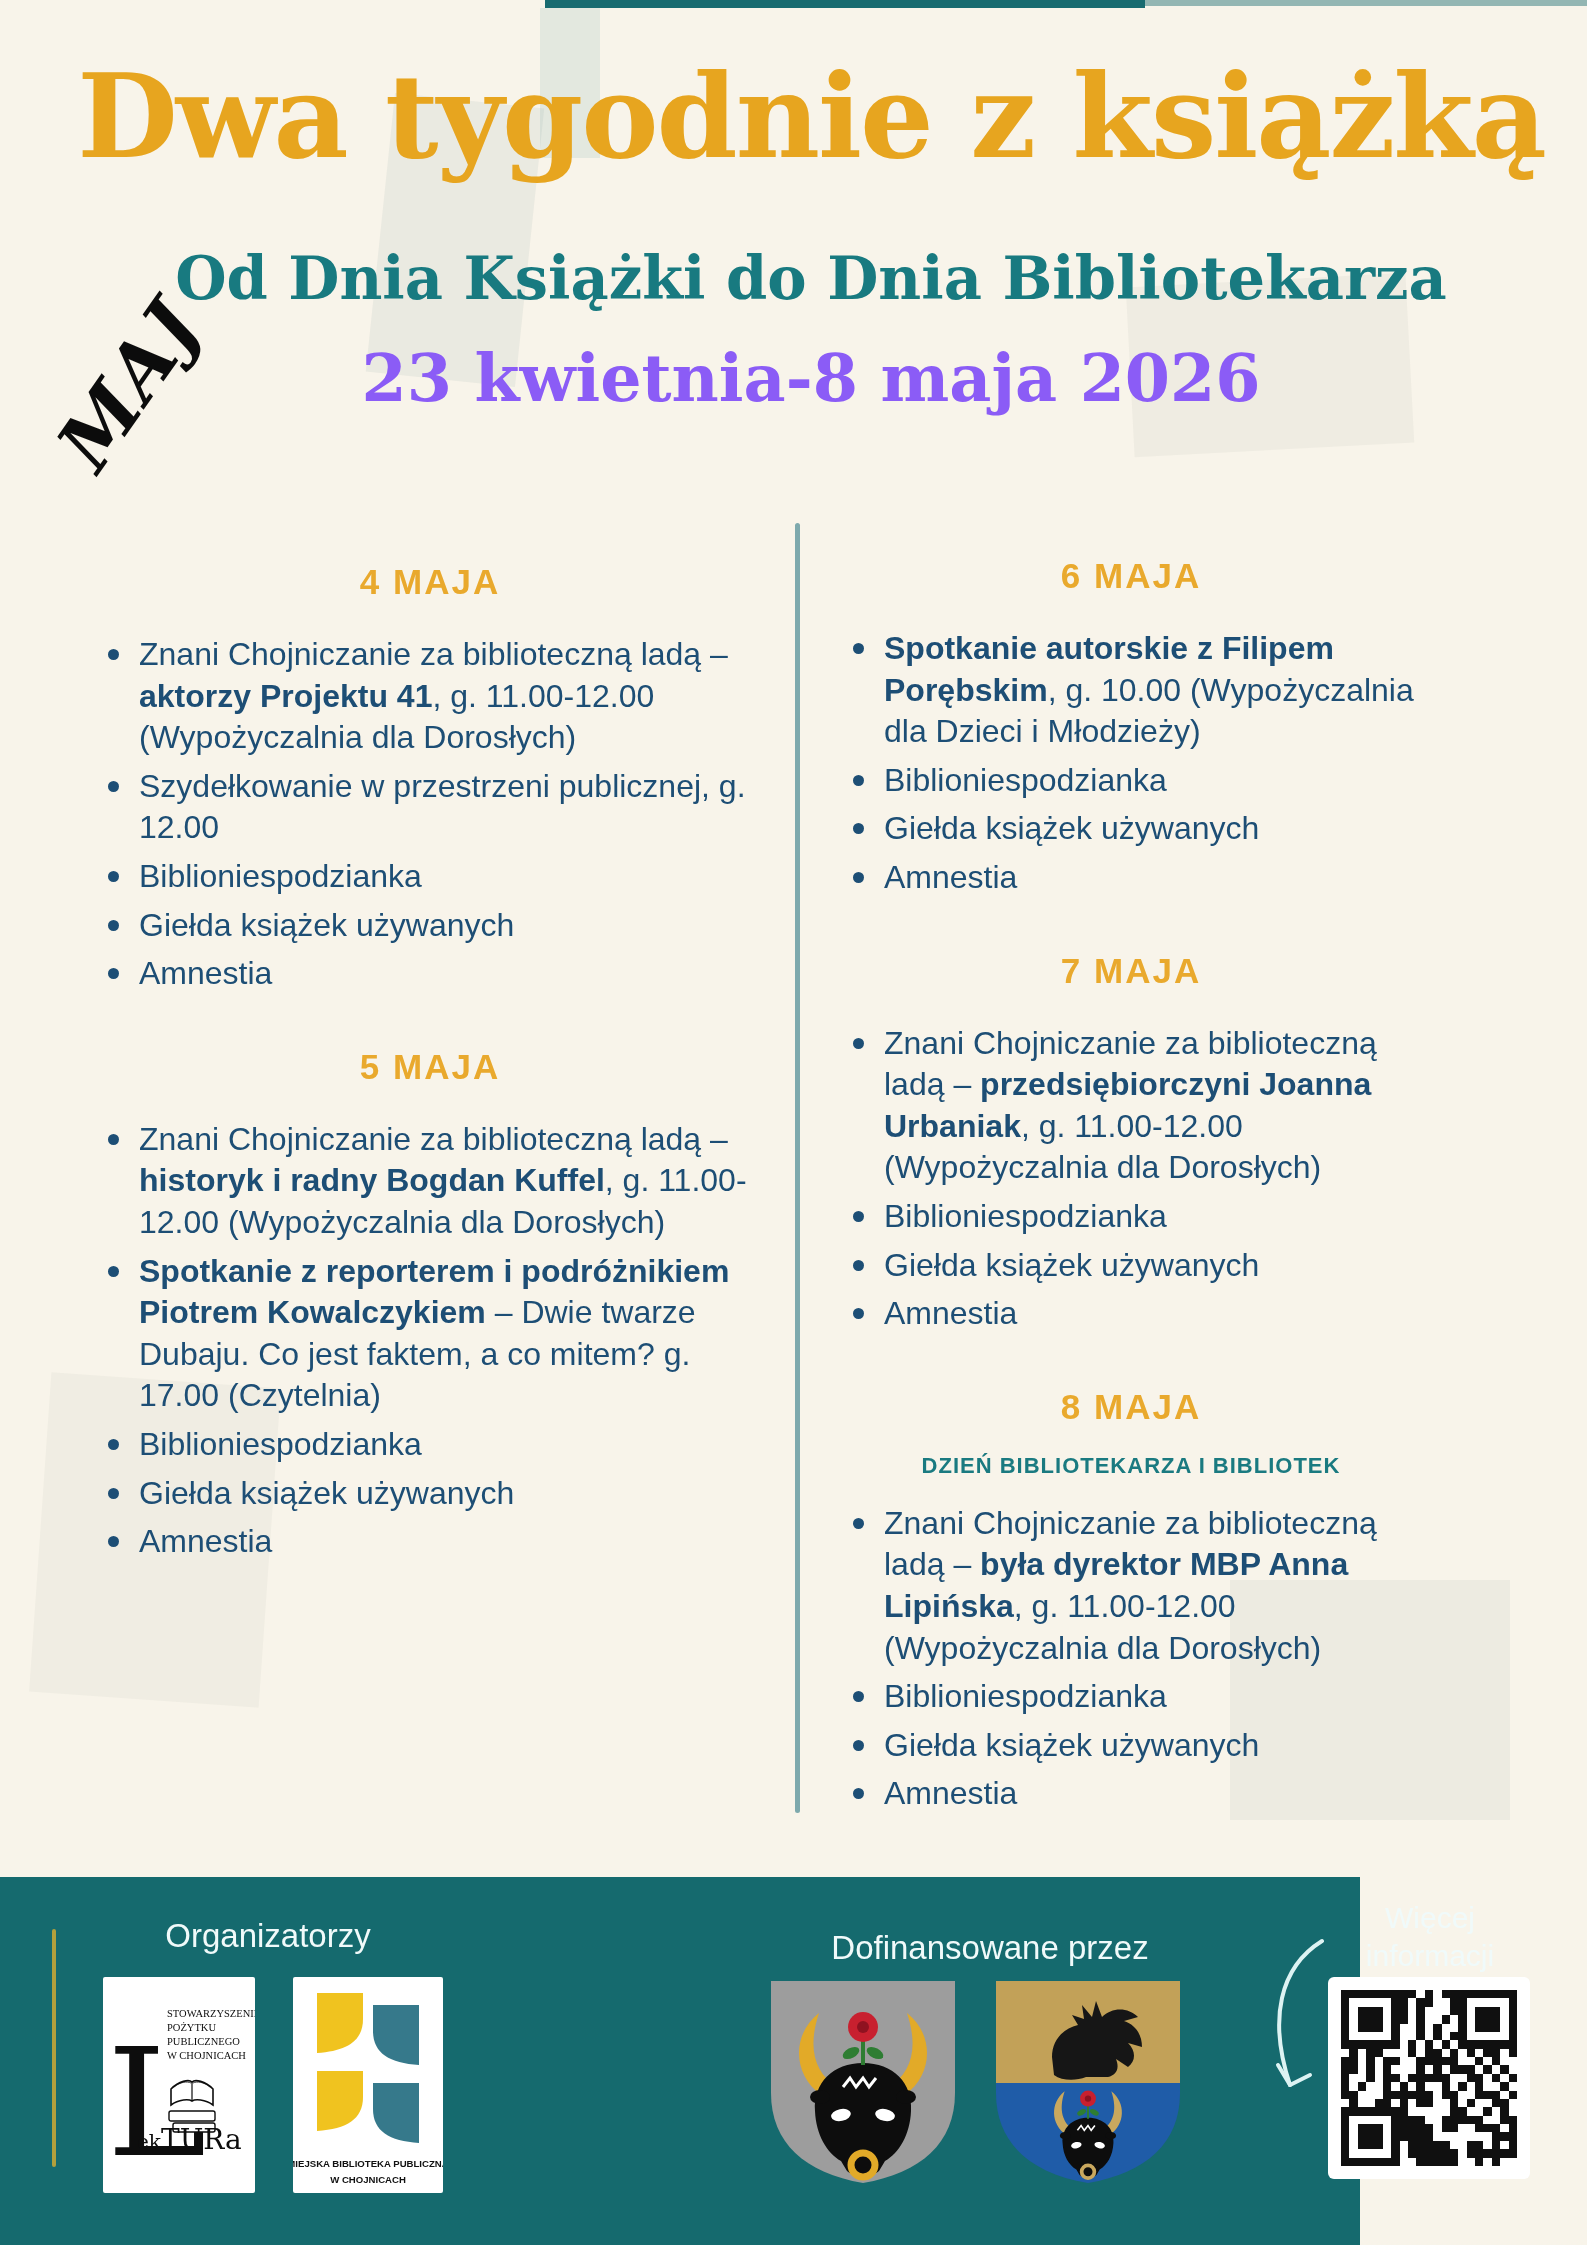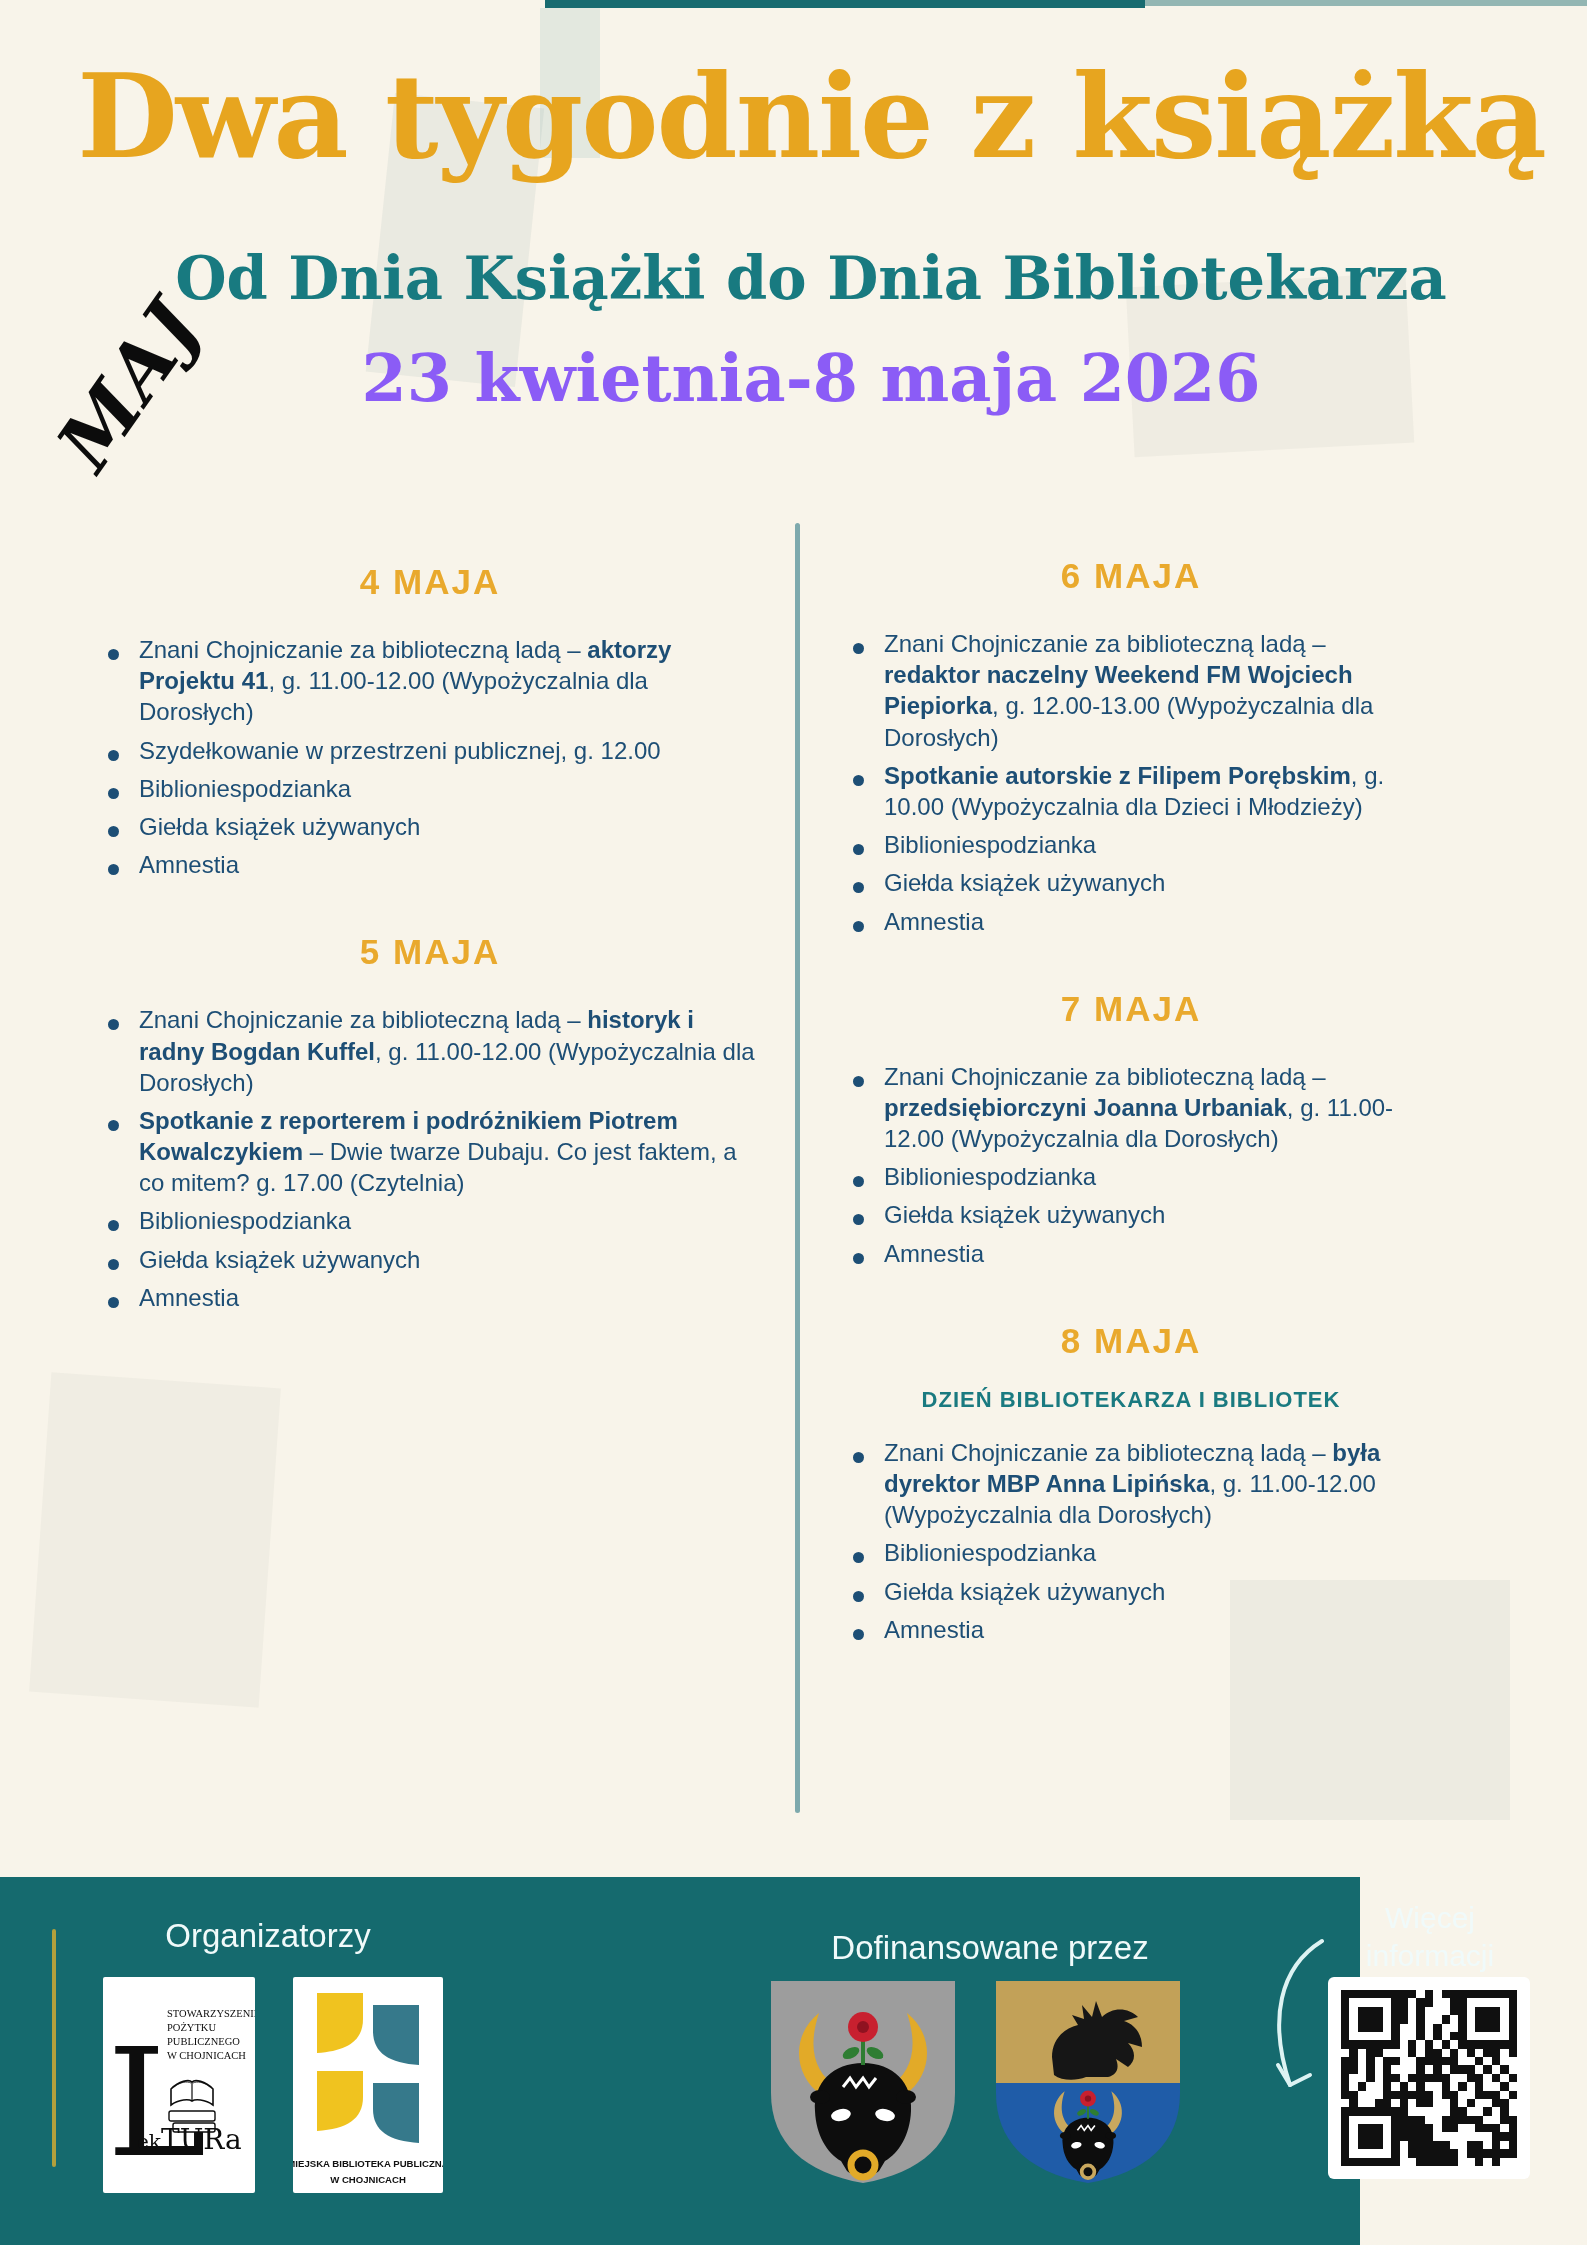--- a/index.html
+++ b/index.html
@@ -48,21 +48,21 @@
     text-align:center;font-weight:700;font-size:35px;letter-spacing:2px;
     color:#e9a92d;margin:0 0 32px 0;
   }
   .day-section{margin-bottom:52px;}
   .day-subheading{
     text-align:center;font-weight:700;font-size:22px;letter-spacing:1px;
     color:#1a7a80;margin:-6px 0 24px 0;
   }
   .event-item{display:flex;align-items:flex-start;margin-bottom:7px;}
   .bullet-dot{flex:0 0 auto;width:11px;height:11px;border-radius:50%;background:#1d4e75;margin:15px 20px 0 8px;}
-  .event-text{margin:0;font-size:24px;line-height:1.3;color:#1d4e75;}
+  .event-text{margin:0;font-size:32px;line-height:1.3;color:#1d4e75;}
   .seg-b{font-weight:700;}
 
   .footer{
     position:absolute;left:0;top:1877px;width:1360px;height:368px;background:#156a6e;
     color:#f0fafa;
   }
   .footer-goldline{position:absolute;left:52px;top:52px;width:4px;height:238px;background:#b2a03c;border-radius:2px;}
   .footer-label{position:absolute;text-align:center;font-size:33px;font-weight:400;color:#f0fafa;}
   .lbl-org{left:98px;width:340px;top:40px;}
   .lbl-fund{left:770px;width:440px;top:52px;}
@@ -161,24 +161,20 @@
         </div>
         <div class="event-item">
           <span class="bullet-dot"></span>
           <p class="event-text"><span>Amnestia</span></p>
         </div>
       </div>
     </div>
   <div class="col col-right">
       <div class="day-section">
         <div class="day-heading">6 MAJA</div>
-        <div class="event-item">
-          <span class="bullet-dot"></span>
-          <p class="event-text"><span>Znani Chojniczanie za biblioteczną ladą – </span><span class="seg-b">redaktor naczelny Weekend FM Wojciech Piepiorka</span><span>, g. 12.00-13.00 (Wypożyczalnia dla Dorosłych)</span></p>
-        </div>
         <div class="event-item">
           <span class="bullet-dot"></span>
           <p class="event-text"><span class="seg-b">Spotkanie autorskie z Filipem Porębskim</span><span>, g. 10.00 (Wypożyczalnia dla Dzieci i Młodzieży)</span></p>
         </div>
         <div class="event-item">
           <span class="bullet-dot"></span>
           <p class="event-text"><span>Biblioniespodzianka</span></p>
         </div>
         <div class="event-item">
           <span class="bullet-dot"></span>

